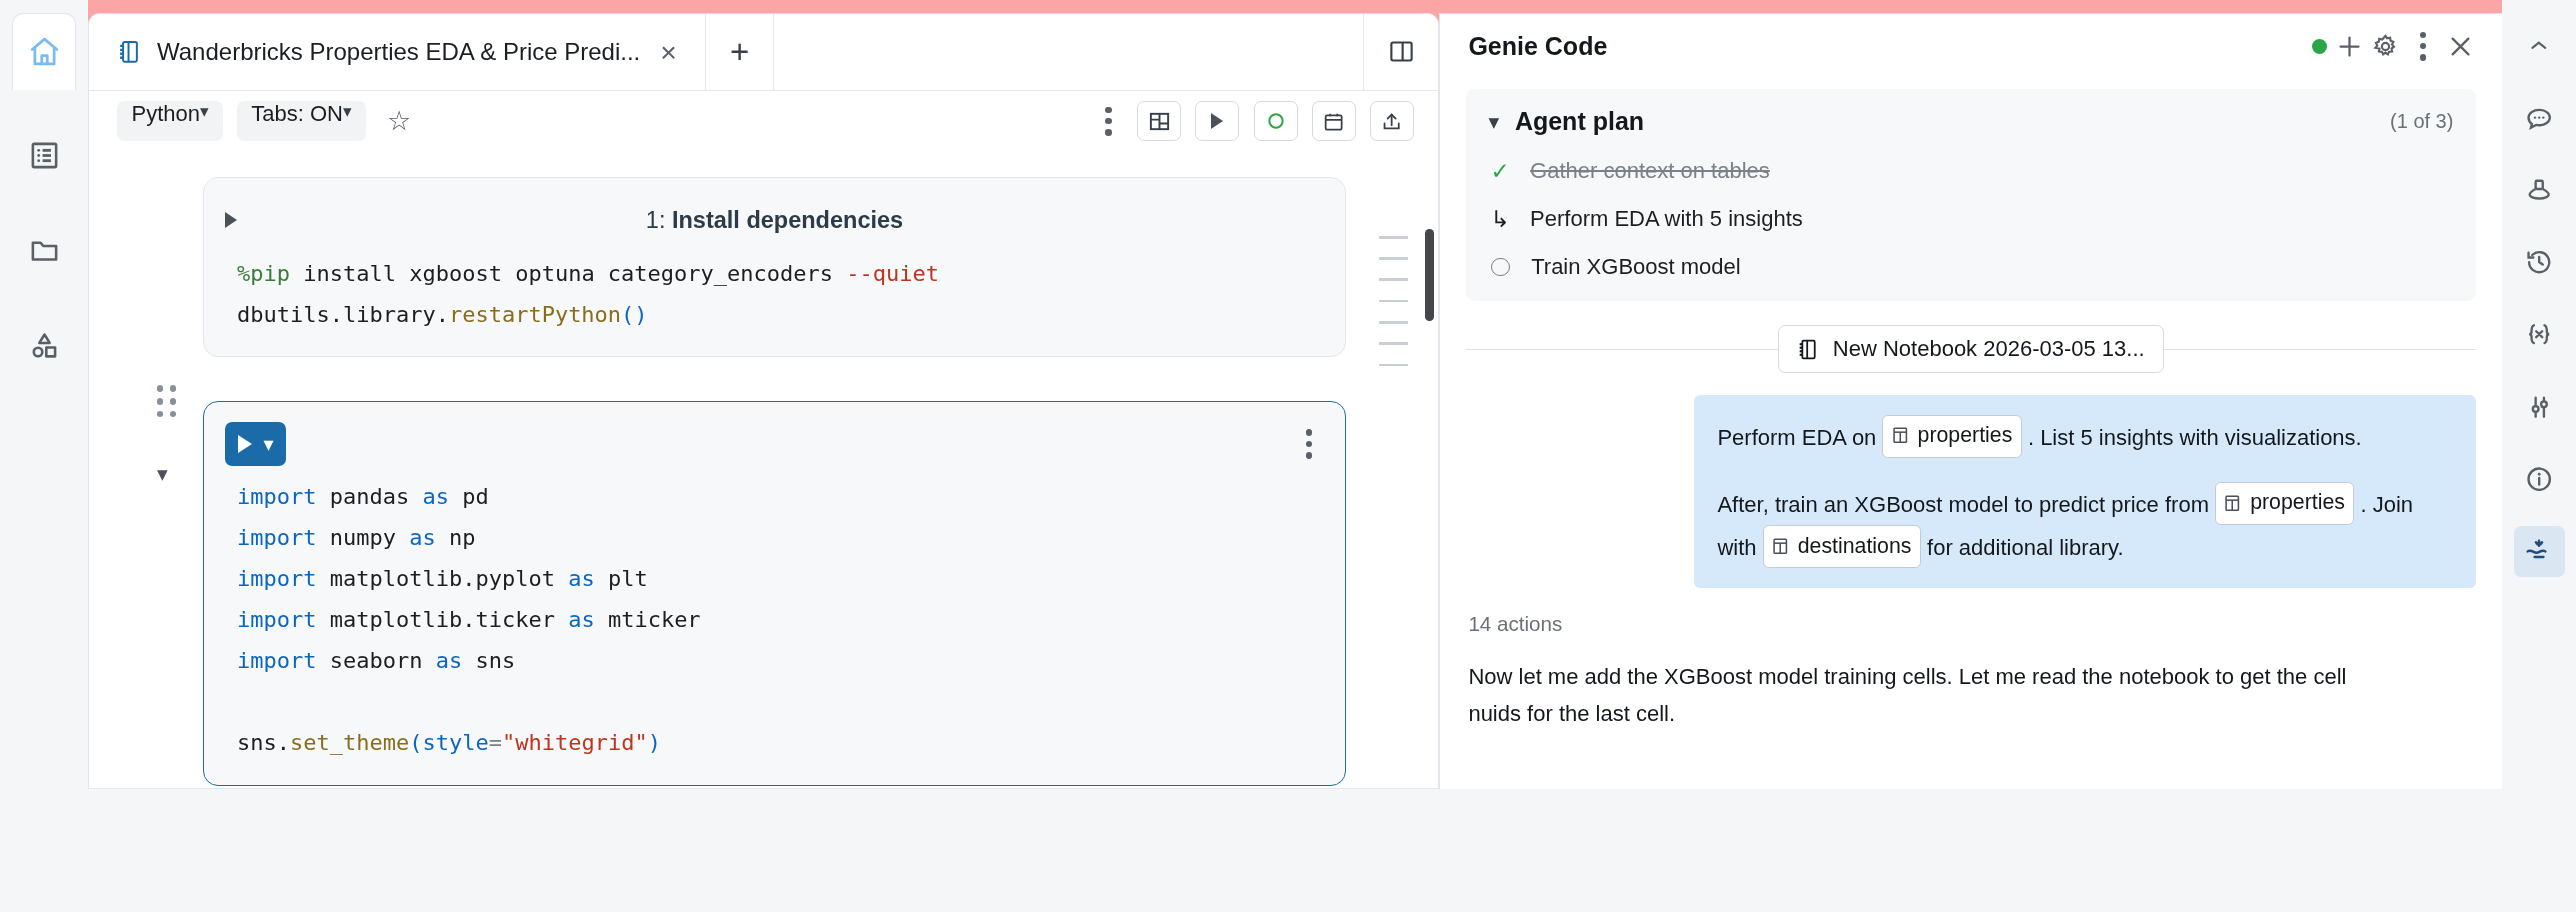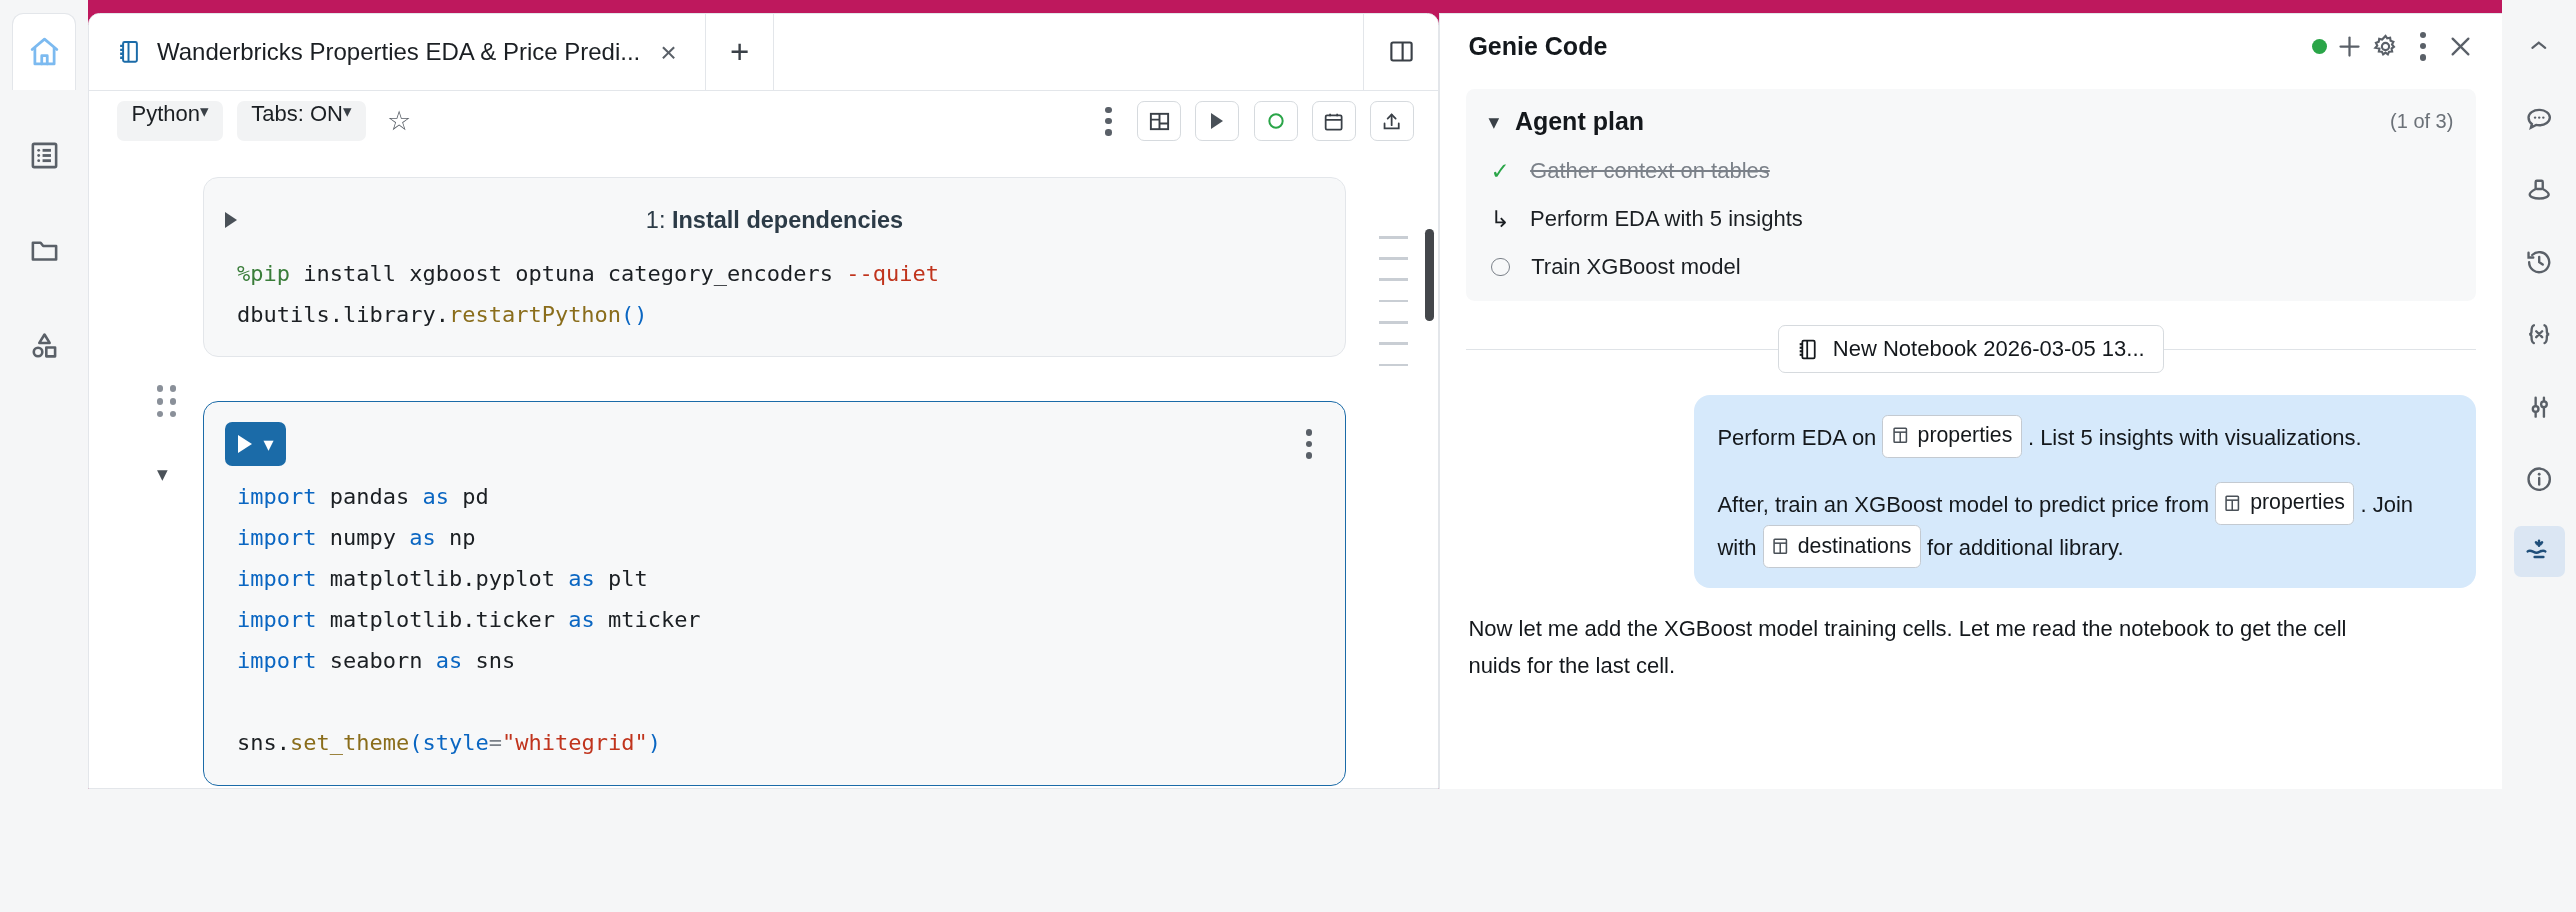--- a/index.html
+++ b/index.html
@@ -2,21 +2,21 @@
 <html style="font-size:11.4px"><head>
 <meta charset="utf-8">
 <style>
   * { box-sizing: border-box; margin: 0; padding: 0; }
   html, body {
     width: 2576px; height: 913px;
     background: #f5f6f7;
     font-family: "Liberation Sans", sans-serif;
     overflow: hidden;
   }
-  .app { position: relative; width: 2576px; height: 789px; display: flex; background: #be185d; }
+  .app { position: relative; width: 2576px; height: 789px; display: flex; background: #fca5a5; }
 
   
   .left-rail {
     width: 88px; flex: 0 0 88px;
     background: #f5f6f7;
     display: flex; flex-direction: column; align-items: center;
     padding-top: 12.8px;
   }
   .home-tab {
     width: 64px; height: 77px;
@@ -236,21 +236,21 @@
   .divider-chip .line { flex: 1 1 auto; height: 0.7px; background: #dfe3e7; }
   .nb-chip {
     display: inline-flex; align-items: center; gap: 14.2px;
     border: 0.7px solid #d6dade; border-radius: 7.1px;
     padding: 10px 18.5px; background: #ffffff;
     font-size: 22px; color: #14181c; white-space: nowrap;
   }
 
   .bubble-row { display: flex; justify-content: flex-end; padding: 21.3px 25.6px 0 25.6px; }
   .bubble {
-    background: #d6e9fb; border-radius: 16px;
+    background: #d6e9fb; border-radius: 6px;
     padding: 20px 23px;
     max-width: 782px;
     font-size: 22px; line-height: 37px; color: #14181c;
   }
   .bubble p + p { margin-top: 24px; }
   .tbl-chip {
     display: inline-flex; align-items: center; gap: 8.5px;
     border: 0.7px solid #c4cad1; border-radius: 5.7px;
     background: #ffffff; padding: 1.4px 8.5px 2.8px 7.1px;
     font-size: 21.3px; vertical-align: baseline;
@@ -575,20 +575,21 @@
                 <line x1="12" y1="8" x2="12" y2="21"></line>
               </svg>
             </span>
             <span>destinations</span>
           </span>
           <span>for additional library.</span>
         </p>
       </div>
     </div>
 
+    <div class="actions-line">14 actions</div>
     <div class="assistant-text">Now let me add the XGBoost model training cells. Let me read the notebook to get the cell nuids for the last cell.</div>
   </div>
 
   <div class="right-rail">
     <div class="rr-btn">
       <span>
         <svg width="25.6" height="25.6" viewBox="0 0 24 24" fill="none" stroke="currentColor" stroke-width="2" stroke-linecap="round">
             <path d="M6 14l6-5 6 5"></path>
           </svg>
       </span>

